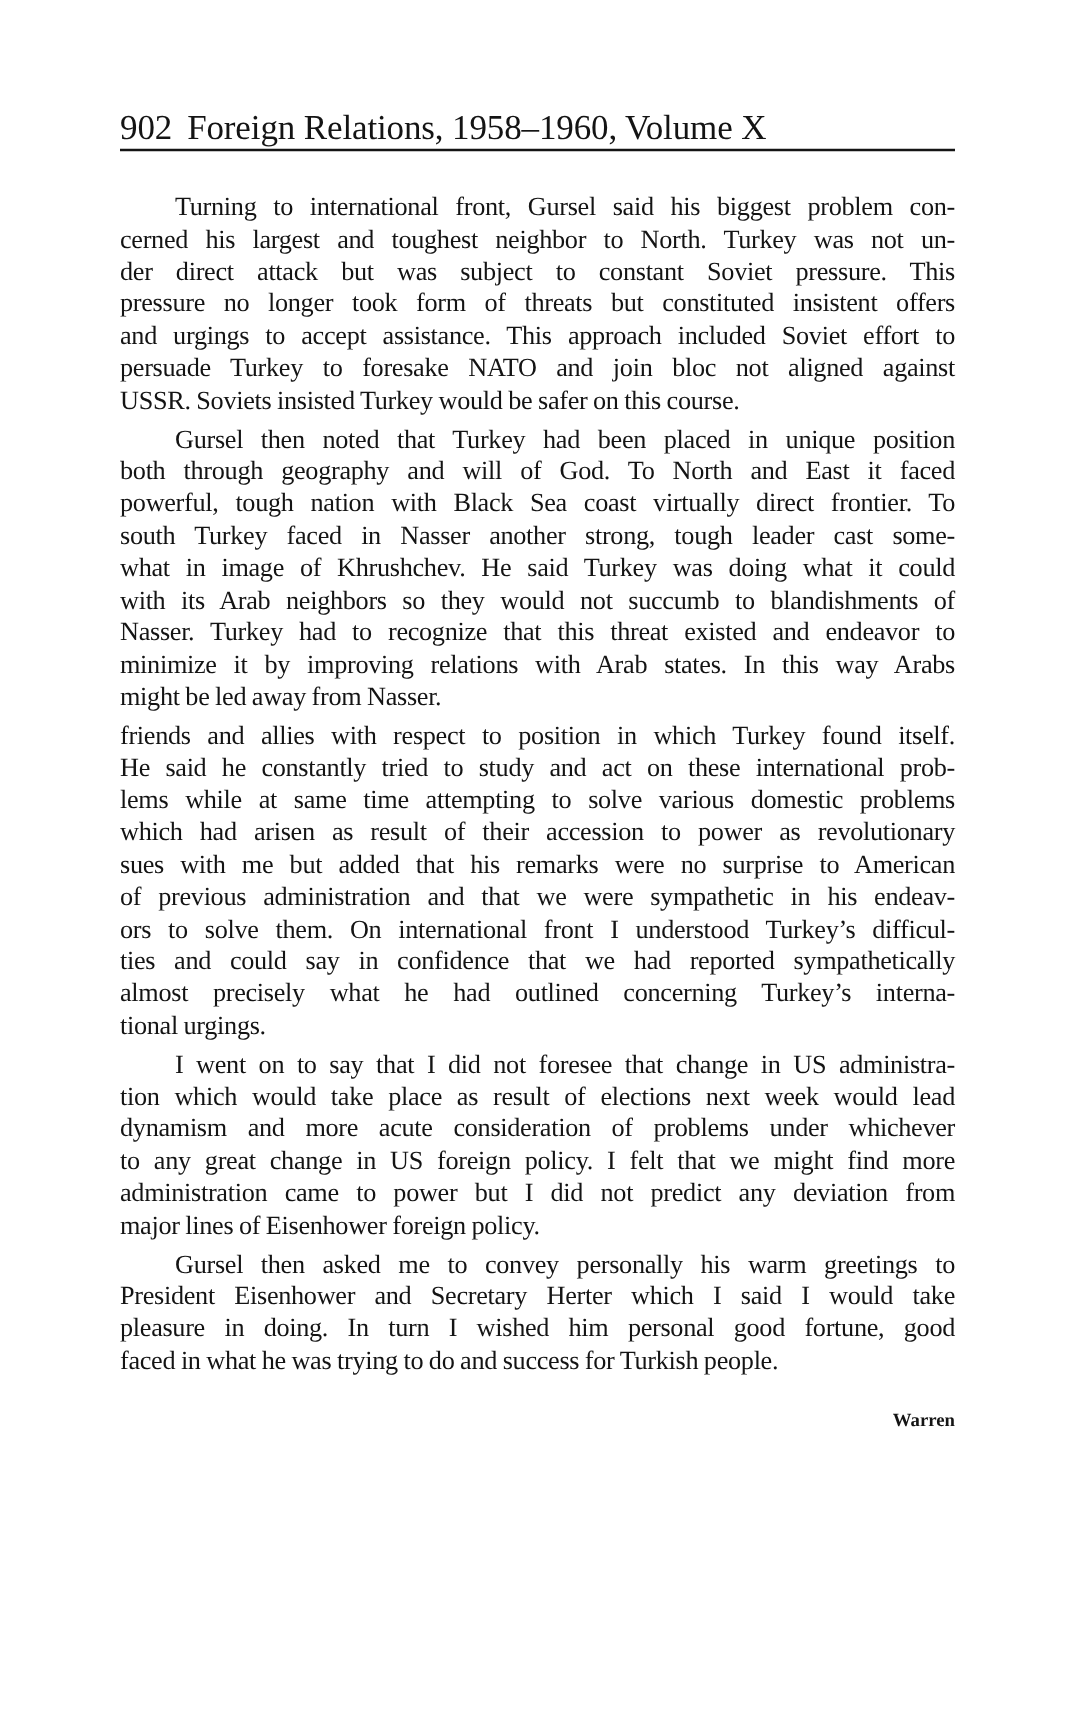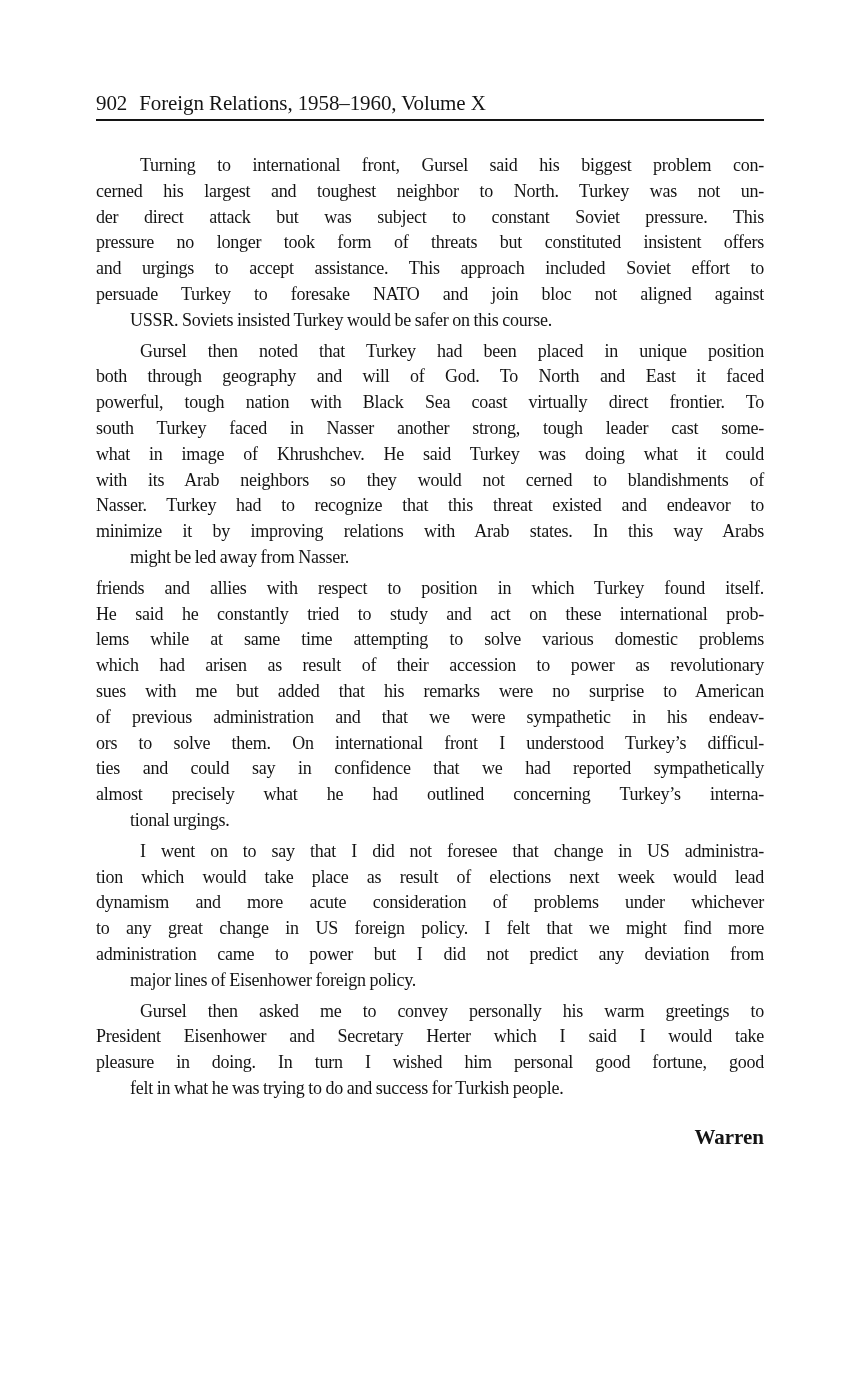--- a/index.html
+++ b/index.html
@@ -3,36 +3,36 @@
   <meta charset="utf-8">
   <style>
     html, body { margin: 0; padding: 0; background: #ffffff; }
     body { width: 861px; height: 1380px; position: relative; overflow: hidden; }
     .page {
       position: absolute; left: 96px; top: 90px; width: 668px;
       font-family: "Liberation Serif", "DejaVu Serif", serif;
       color: #141414;
     }
     .running-head {
-      font-size: 21px; line-height: 26px; height: 28px;
+      font-size: 28px; line-height: 26px; height: 28px;
       white-space: nowrap; letter-spacing: -0.1px;
     }
     .running-head .folio { margin-right: 12px; }
     .rule { height: 0; border-top: 2.5px solid #141414; margin-top: 1px; }
     .body { margin-top: 32px; }
     .para { margin: 0 0 5px 0; }
     .line {
-      display: block; font-size: 18px; line-height: 25.8px; height: 25.8px;
+      display: block; font-size: 21px; line-height: 25.8px; height: 25.8px;
       text-align: justify; text-align-last: justify; white-space: nowrap;
       overflow: visible; letter-spacing: -0.25px; word-spacing: -0.5px;
     }
     .line.indent { text-indent: 44px; }
-    .line.last { text-align-last: left; margin-left: 34px; }
+    .line.last { text-align-last: left; }
     .signature {
-      text-align: right; font-weight: bold; font-size: 21px;
+      text-align: right; font-weight: bold; font-size: 15px;
       line-height: 26px; margin-top: 22px;
     }
   </style>
 </head>
 <body>
 
 <div class="page">
   <div class="running-head">
     <span class="folio">902</span><span>Foreign Relations, 1958–1960, Volume X</span>
   </div>
@@ -47,21 +47,21 @@
         <span class="line">and urgings to accept assistance. This approach included Soviet effort to</span>
         <span class="line">persuade Turkey to foresake NATO and join bloc not aligned against</span>
         <span class="line last">USSR. Soviets insisted Turkey would be safer on this course.</span>
       </div>
       <div class="para">
         <span class="line indent">Gursel then noted that Turkey had been placed in unique position</span>
         <span class="line">both through geography and will of God. To North and East it faced</span>
         <span class="line">powerful, tough nation with Black Sea coast virtually direct frontier. To</span>
         <span class="line">south Turkey faced in Nasser another strong, tough leader cast some-</span>
         <span class="line">what in image of Khrushchev. He said Turkey was doing what it could</span>
-        <span class="line">with its Arab neighbors so they would not cerned to blandishments of</span>
+        <span class="line">with its Arab neighbors so they would not succumb to blandishments of</span>
         <span class="line">Nasser. Turkey had to recognize that this threat existed and endeavor to</span>
         <span class="line">minimize it by improving relations with Arab states. In this way Arabs</span>
         <span class="line last">might be led away from Nasser.</span>
       </div>
       <div class="para">
         <span class="line">friends and allies with respect to position in which Turkey found itself.</span>
         <span class="line">He said he constantly tried to study and act on these international prob-</span>
         <span class="line">lems while at same time attempting to solve various domestic problems</span>
         <span class="line">which had arisen as result of their accession to power as revolutionary</span>
         <span class="line">sues with me but added that his remarks were no surprise to American</span>
@@ -76,18 +76,18 @@
         <span class="line">tion which would take place as result of elections next week would lead</span>
         <span class="line">dynamism and more acute consideration of problems under whichever</span>
         <span class="line">to any great change in US foreign policy. I felt that we might find more</span>
         <span class="line">administration came to power but I did not predict any deviation from</span>
         <span class="line last">major lines of Eisenhower foreign policy.</span>
       </div>
       <div class="para">
         <span class="line indent">Gursel then asked me to convey personally his warm greetings to</span>
         <span class="line">President Eisenhower and Secretary Herter which I said I would take</span>
         <span class="line">pleasure in doing. In turn I wished him personal good fortune, good</span>
-        <span class="line last">felt in what he was trying to do and success for Turkish people.</span>
+        <span class="line last">faced in what he was trying to do and success for Turkish people.</span>
       </div>
     </div>
 
   <div class="signature">Warren</div>
 </div>
 
 </body></html>

